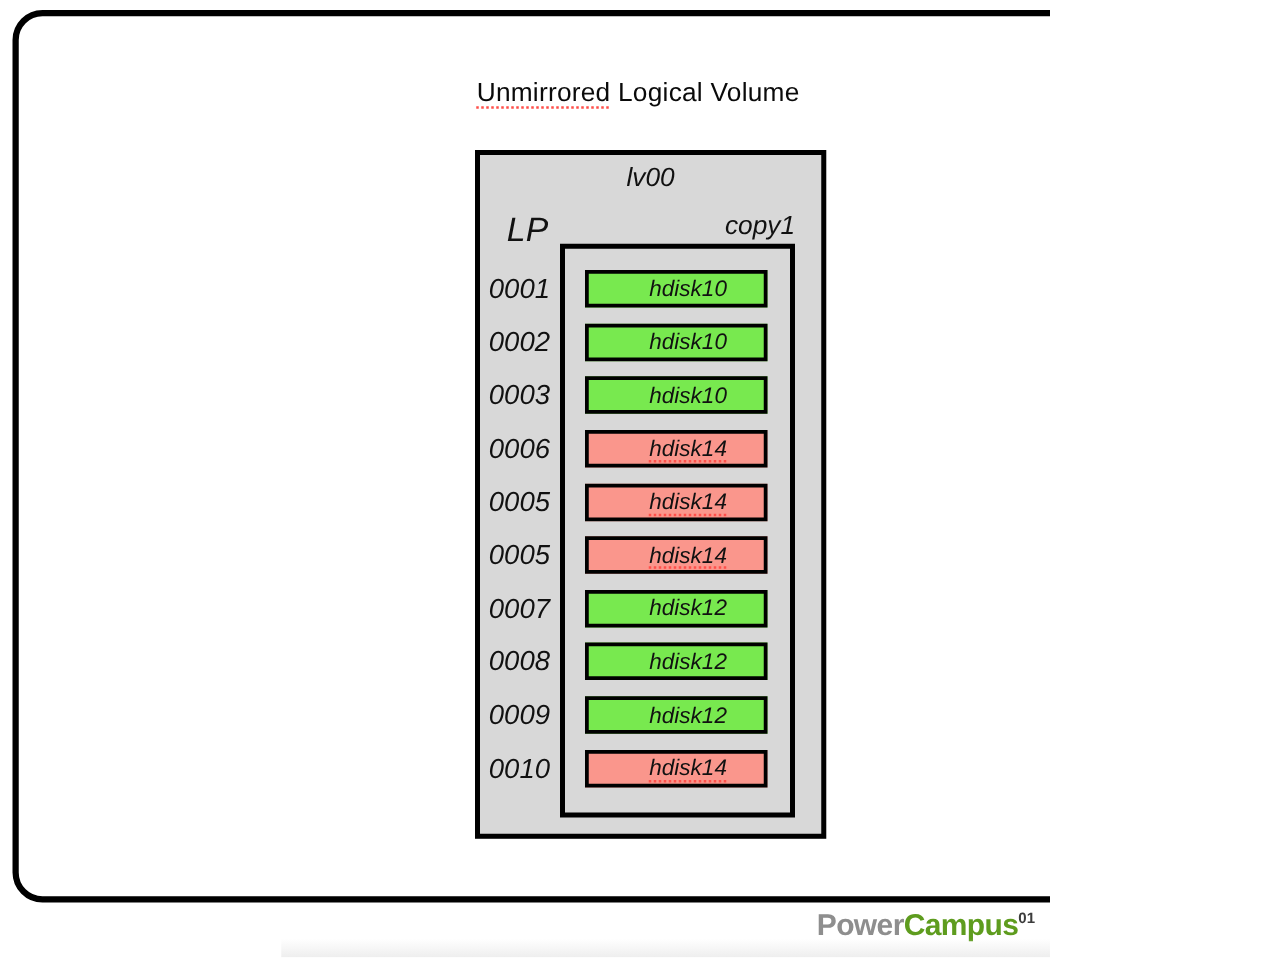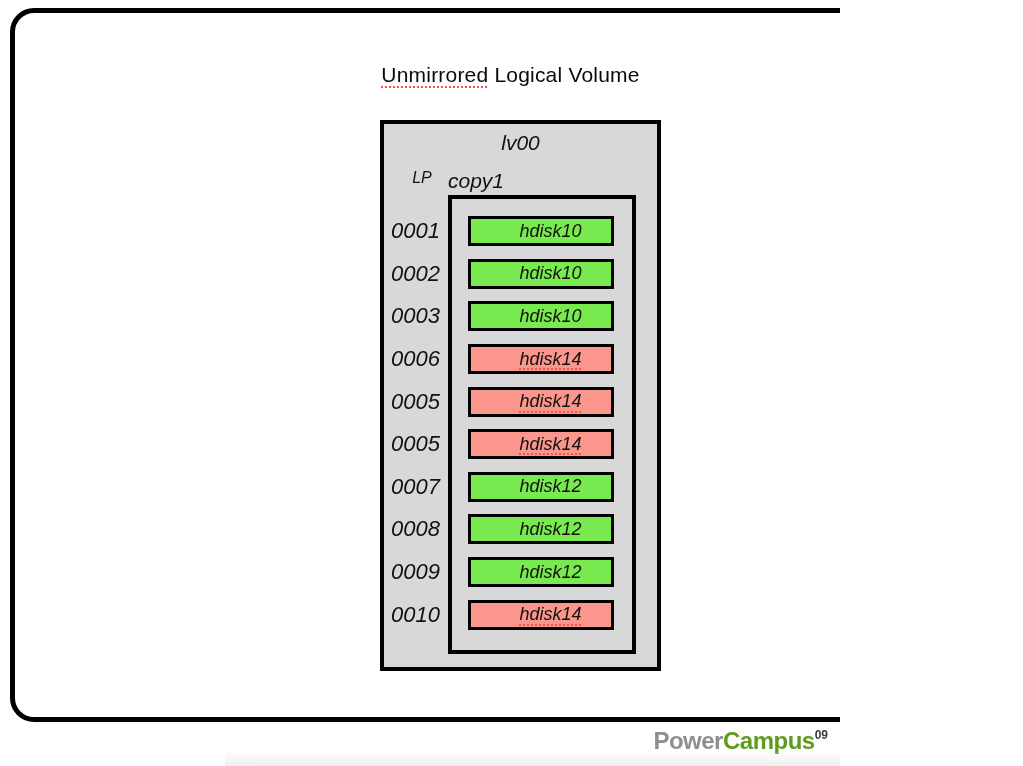--- a/index.html
+++ b/index.html
@@ -38,25 +38,25 @@
     box-sizing: border-box;
     border: 4px solid #000;
     background: var(--box-gray);
   }
   .lv-name {
     position: absolute; top: 7px; left: 0; width: 100%;
     text-align: center; font-style: italic; font-size: 21px;
   }
   .lp-header {
     position: absolute; top: 45px; left: 10px; width: 56px;
-    text-align: center; font-style: italic; font-size: 16px;
+    text-align: center; font-style: italic; font-size: 27px;
   }
   .copy-header {
     position: absolute; top: 45px; left: 64px; width: 188px;
-    text-align: left; font-style: italic; font-size: 21px;
+    text-align: right; font-style: italic; font-size: 21px;
   }
   .inner-box {
     position: absolute; left: 64px; top: 71px;
     width: 188px; height: 459px;
     box-sizing: border-box;
     border: 4px solid #000;
   }
   .rows { position: absolute; left: 0; top: 86px; width: 100%; }
   .row { display: flex; align-items: center; height: 42.6px; }
   .lp-number {
@@ -174,18 +174,18 @@
     <div class="disk-box" style="background: rgb(250, 150, 140);">
       <span class="disk-label spellcheck">hdisk14</span>
     </div>
   </div>
 </div>
     </div>
 
   </div>
 
   <div class="logo">
-    <span class="p1">Power</span><span class="p2">Campus</span><span class="sup">09</span>
+    <span class="p1">Power</span><span class="p2">Campus</span><span class="sup">01</span>
   </div>
 
   <div class="bottom-shadow"></div>
 
 </div>
 
 </body></html>

